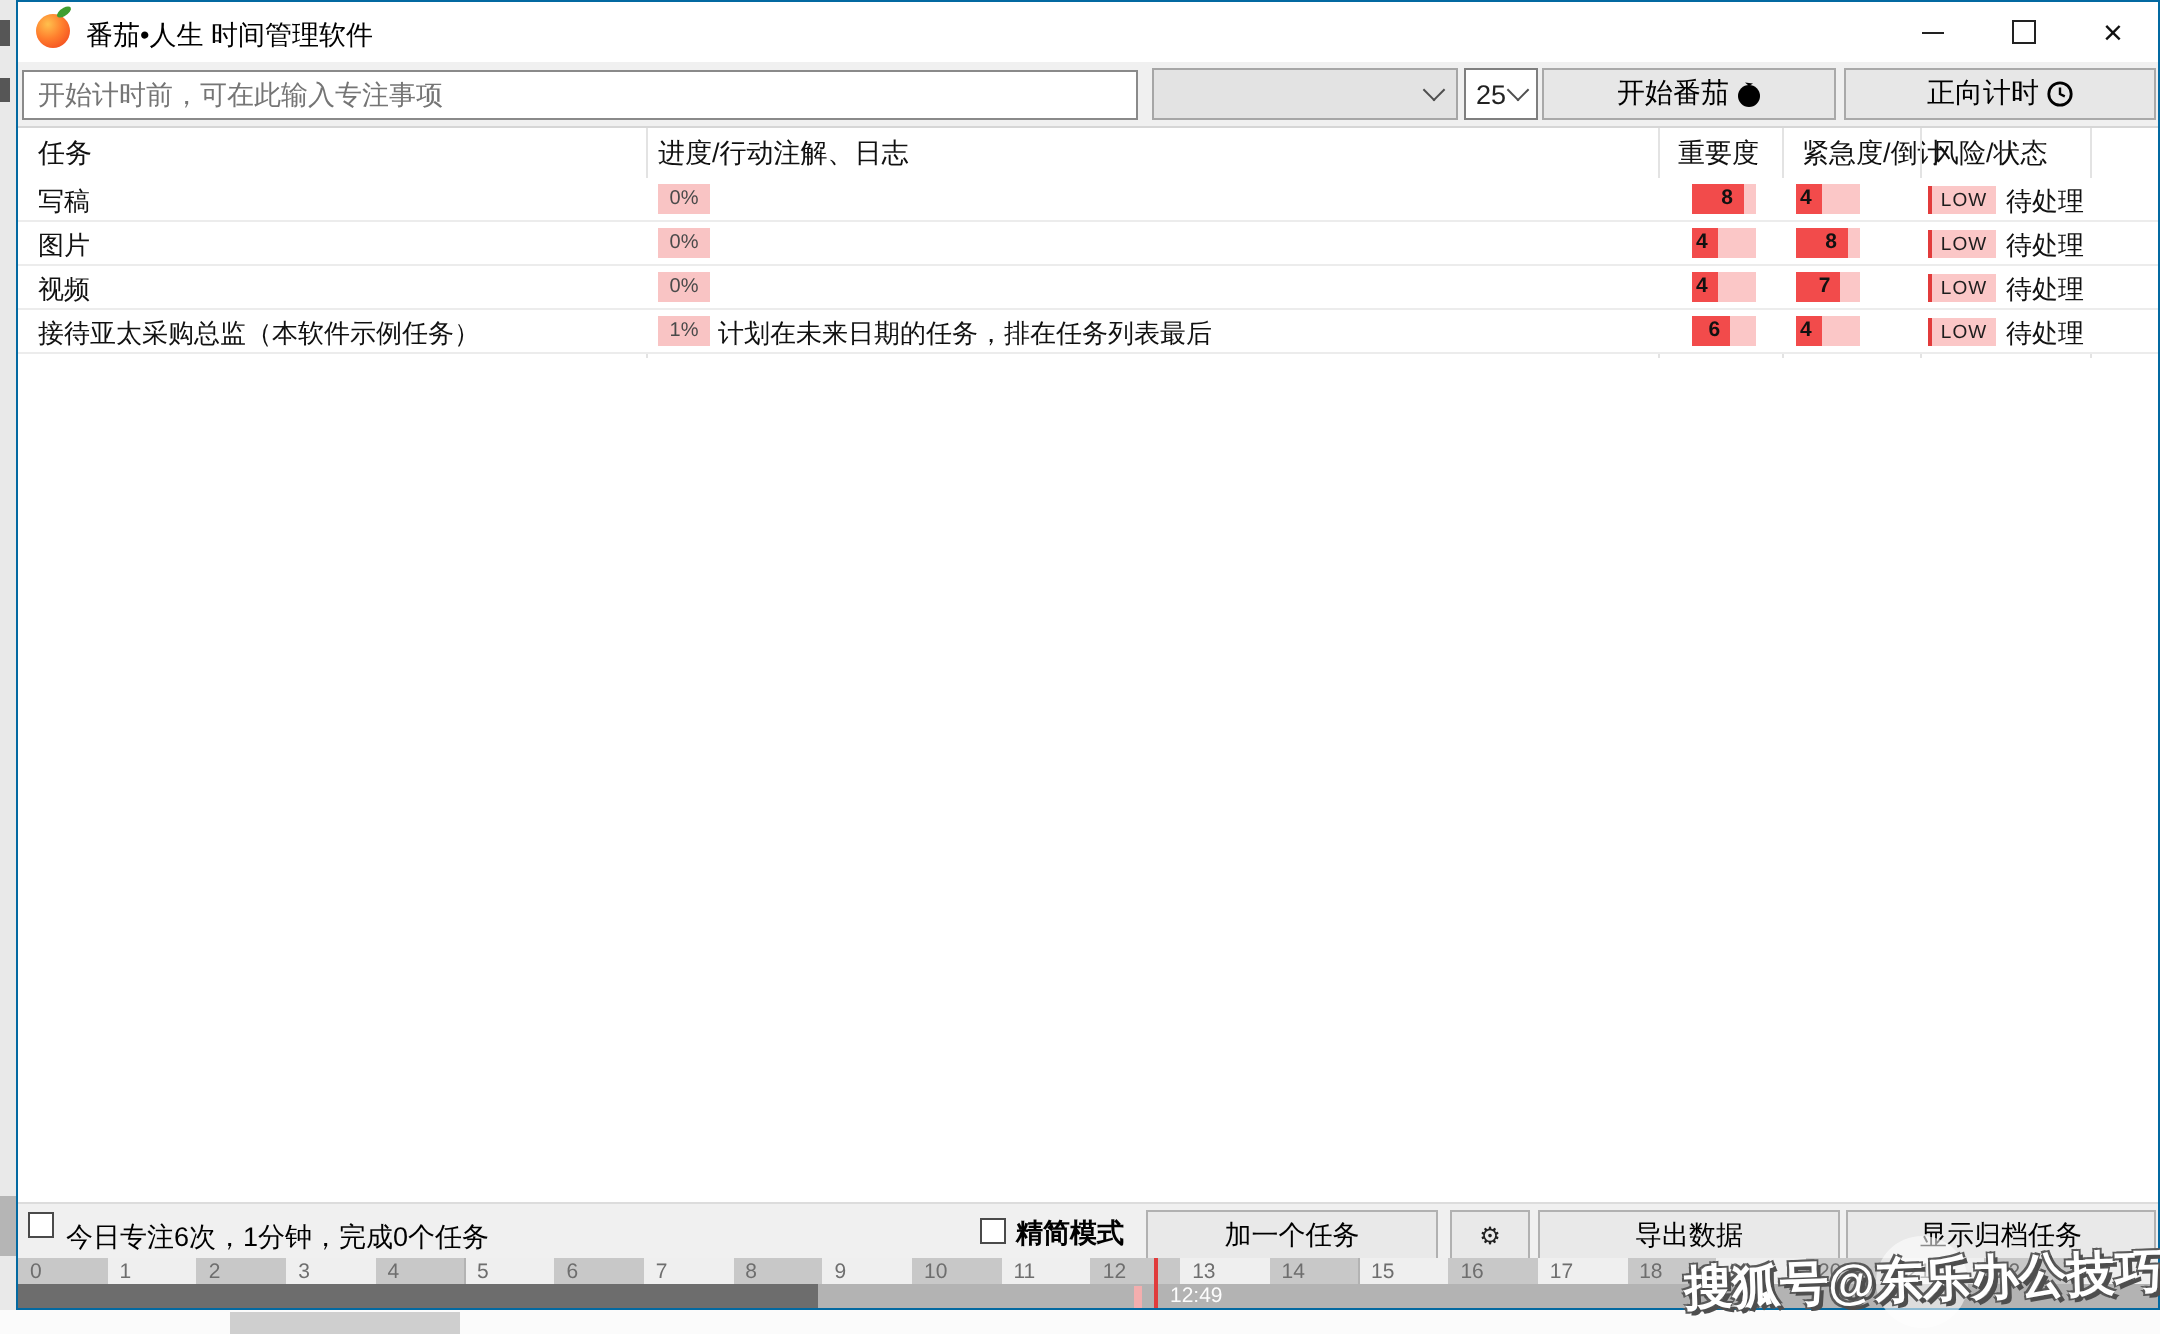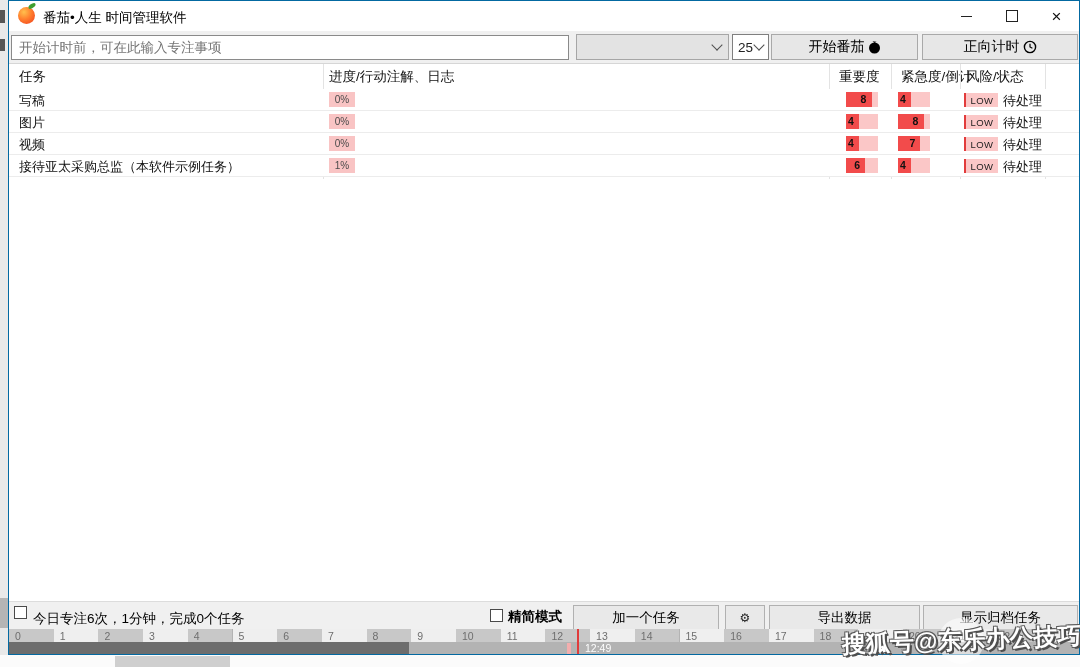--- a/index.html
+++ b/index.html
@@ -199,20 +199,21 @@
     <div class="abs vbadge urg">
         <span class="vfill" style="width: 22.4px;"></span>
         <span class="vnum" style="left: 11.4px;">7</span>
       </div>
     <div class="abs lowbadge">LOW</div>
     <div class="abs stext">待处理</div>
   </div>
   <div class="abs trow" style="top:154px;">
     <div class="abs task-name">接待亚太采购总监（本软件示例任务）</div>
     <div class="abs pbadge">1%</div>
+    <div class="abs note">计划在未来日期的任务，排在任务列表最后</div>
     <div class="abs vbadge imp">
         <span class="vfill" style="width: 19.2px;"></span>
         <span class="vnum" style="left: 8.2px;">6</span>
       </div>
     <div class="abs vbadge urg">
         <span class="vfill" style="width: 12.8px;"></span>
         <span class="vnum" style="left: 2px;">4</span>
       </div>
     <div class="abs lowbadge">LOW</div>
     <div class="abs stext">待处理</div>

